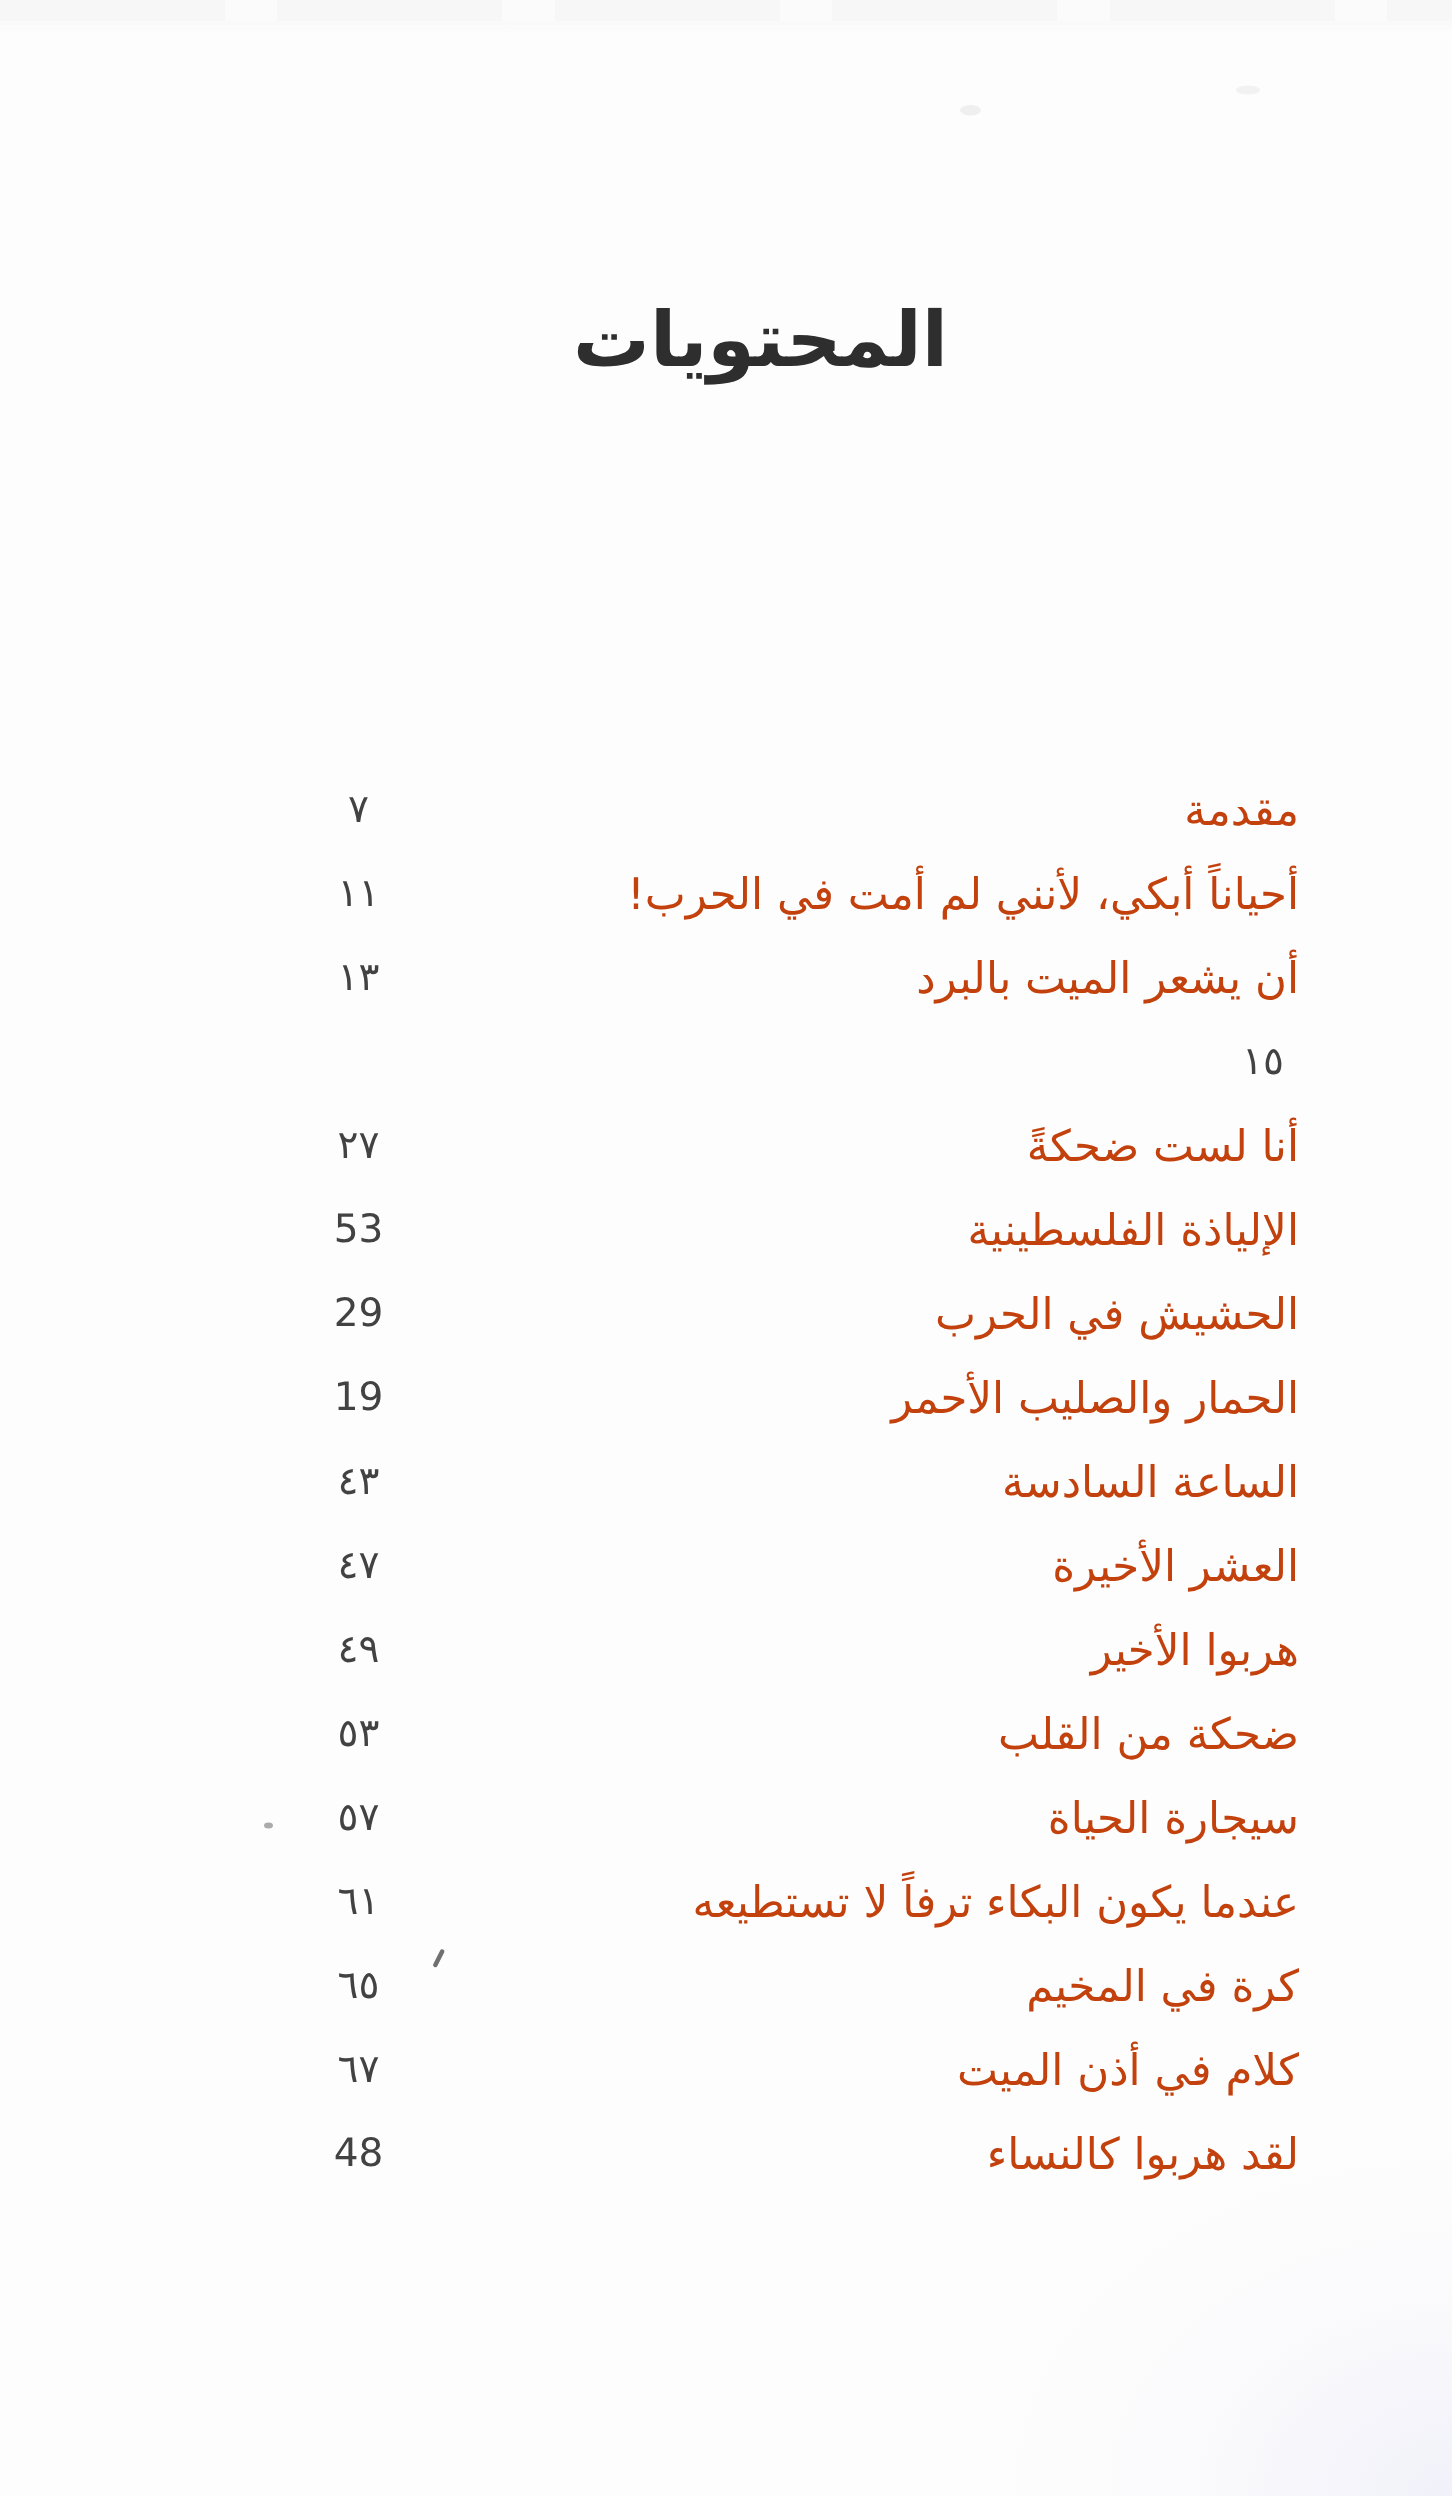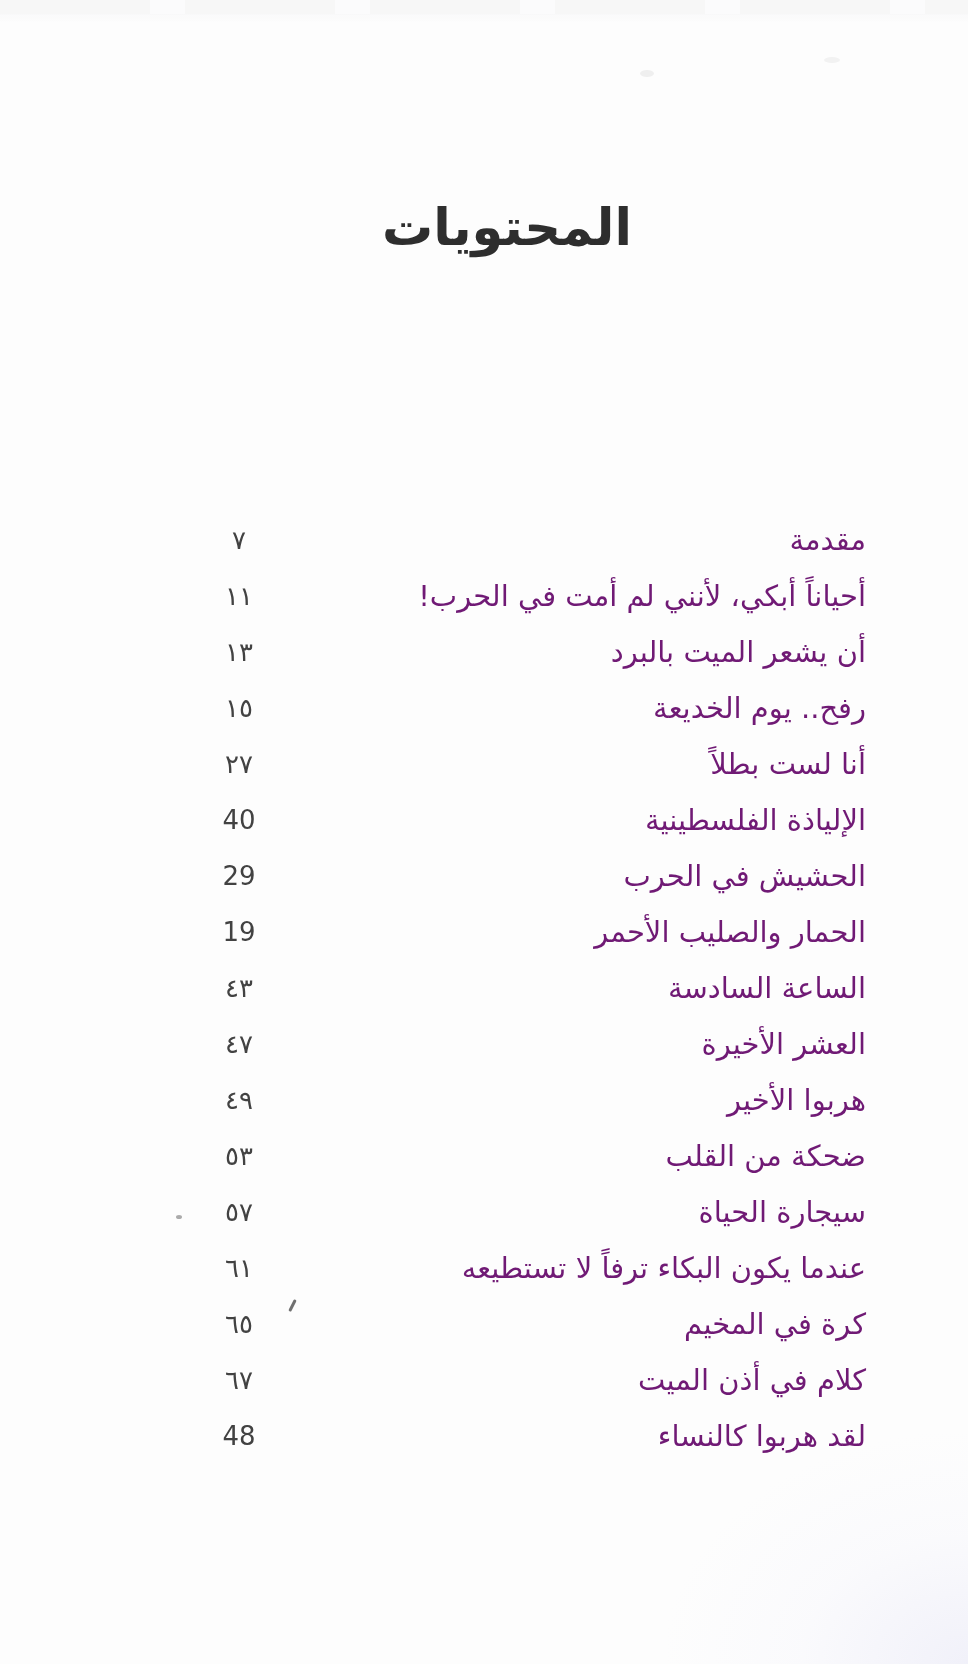--- a/index.html
+++ b/index.html
@@ -56,21 +56,21 @@
   }
   .toc-row {
     height: 56px;
     display: flex;
     flex-direction: row;
     justify-content: space-between;
     align-items: center;
   }
   .entry-title {
     font-size: 29px;
-    color: #701a75;
+    color: #c2410c;
     white-space: nowrap;
   }
   .entry-num {
     width: 48px;
     text-align: center;
     font-size: 26px;
     color: #424242;
     direction: rtl;
   }
   
@@ -127,30 +127,29 @@
       </div>
       <div class="toc-row">
         <span class="entry-title">أحياناً أبكي، لأنني لم أمت في الحرب!</span>
         <span class="entry-num">١١</span>
       </div>
       <div class="toc-row">
         <span class="entry-title">أن يشعر الميت بالبرد</span>
         <span class="entry-num">١٣</span>
       </div>
       <div class="toc-row">
-        <span class="entry-title">رفح.. يوم الخديعة</span>
         <span class="entry-num">١٥</span>
       </div>
       <div class="toc-row">
-        <span class="entry-title">أنا لست بطلاً</span>
+        <span class="entry-title">أنا لست ضحكةً</span>
         <span class="entry-num">٢٧</span>
       </div>
       <div class="toc-row">
         <span class="entry-title">الإلياذة الفلسطينية</span>
-        <span class="entry-num">40</span>
+        <span class="entry-num">53</span>
       </div>
       <div class="toc-row">
         <span class="entry-title">الحشيش في الحرب</span>
         <span class="entry-num">29</span>
       </div>
       <div class="toc-row">
         <span class="entry-title">الحمار والصليب الأحمر</span>
         <span class="entry-num">19</span>
       </div>
       <div class="toc-row">

